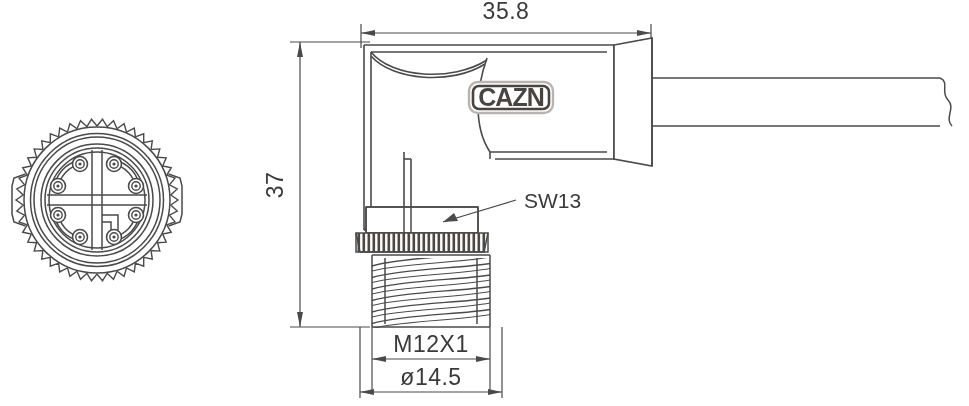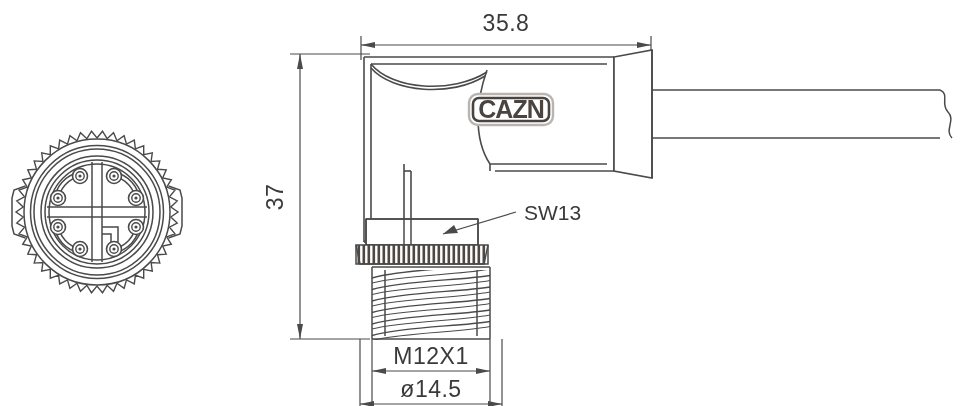--- a/index.html
+++ b/index.html
@@ -2,21 +2,21 @@
 <html><head>
 <meta charset="utf-8">
 <title>M12 Connector Technical Drawing</title>
 <style>
   html,body{margin:0;padding:0;background:#ffffff;}
   body{
     font-family:"Liberation Sans", sans-serif;
     width:969px;height:406px;
     position:relative;overflow:hidden;
   }
-  #drawing-root{position:absolute;left:0;top:12px;width:969px;height:331px;}
+  #drawing-root{position:absolute;left:0;top:0;width:969px;height:331px;}
   svg{display:block;}
   .dimtext{
     font-family:"Liberation Sans", sans-serif;
     font-size:23px; fill:#3a3a3a; letter-spacing:0.5px;
   }
   .leadtext{
     font-family:"Liberation Sans", sans-serif;
     font-size:21px; fill:#3a3a3a;
   }
   .logotext{

